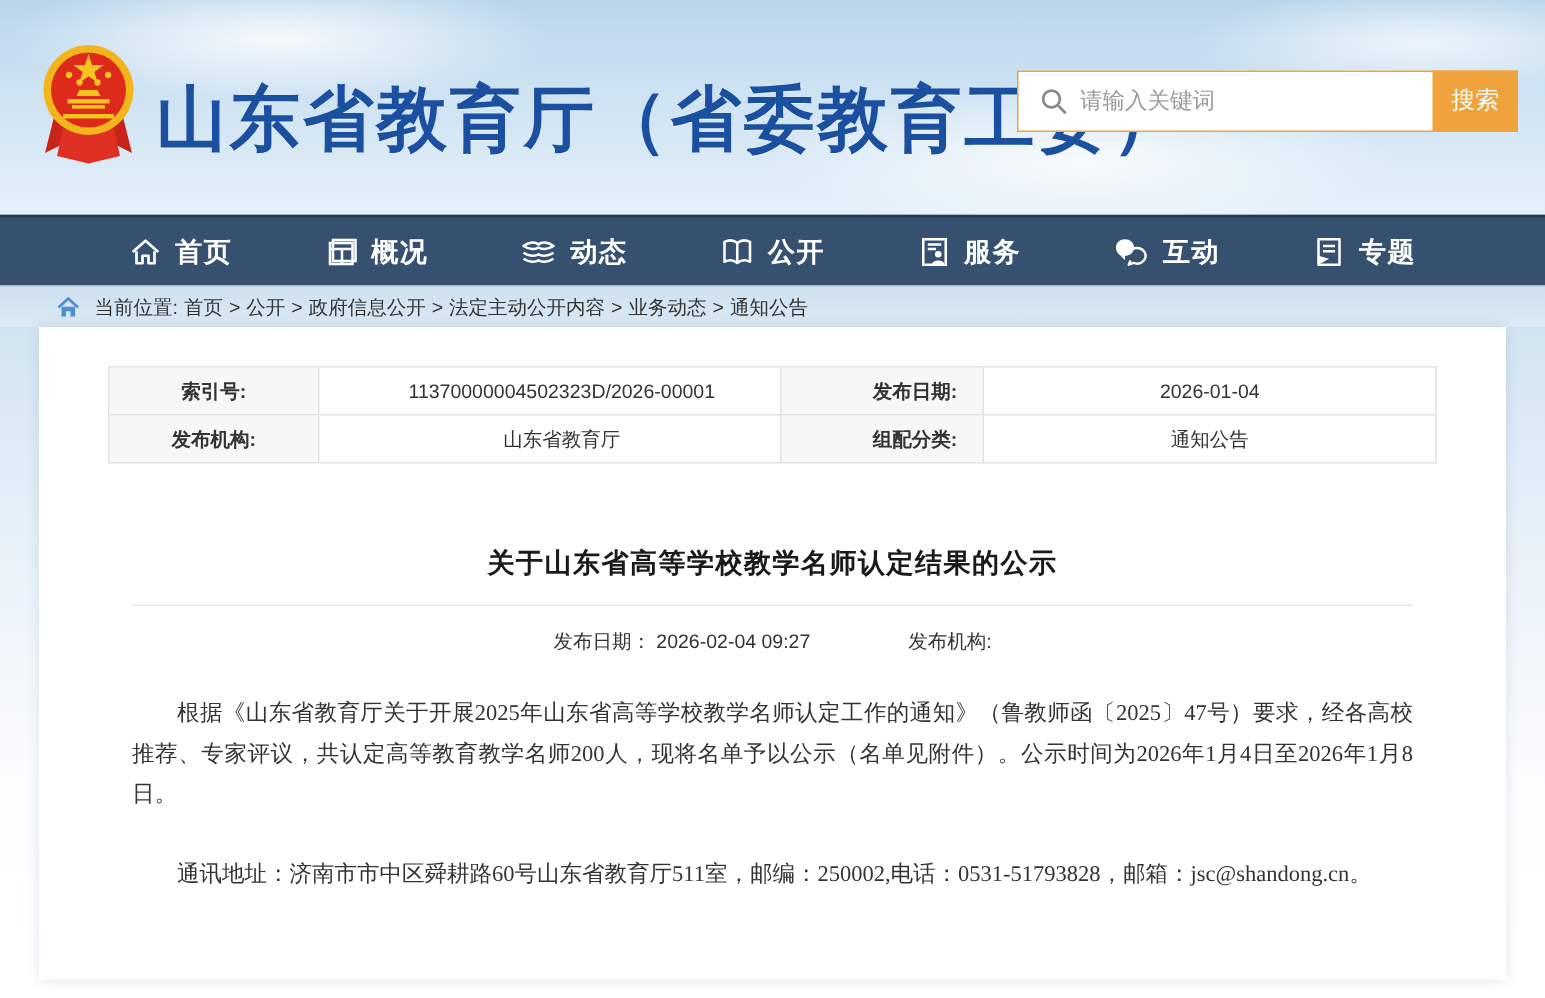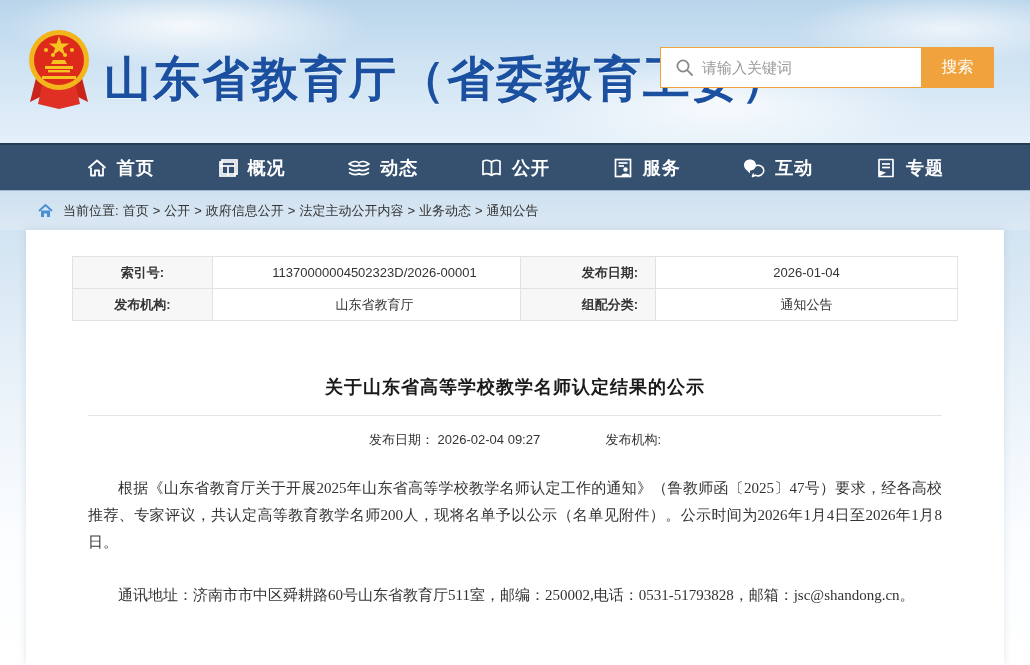--- a/index.html
+++ b/index.html
@@ -15,47 +15,47 @@
       radial-gradient(ellipse 220px 50px at 92% 20%, rgba(255,255,255,.7), rgba(255,255,255,0) 70%),
       linear-gradient(180deg,#b9d5eb 0%,#cfe3f3 45%,#e4f0f9 100%);
   }
   .emblem { position:absolute; left:28px; top:26px; width:62px; height:84px; }
   .site-title {
     position:absolute; left:104px; top:48px;
     font-size:47px; font-weight:bold; color:#1b4fa0; letter-spacing:2px;
     text-shadow:0 1px 0 rgba(255,255,255,.6);
   }
   .searchbar {
-    position:absolute; right:36px; top:47px; width:334px; height:41px;
+    position:absolute; right:18px; top:47px; width:334px; height:41px;
     background:#fff; border:1px solid #f0a23c; display:flex; align-items:center;
   }
   .searchbar .mag { margin:0 8px 0 14px; display:flex; }
   .searchbar input {
     flex:1; border:none; outline:none; font-size:15px; color:#333; min-width:0;
     font-family:"Liberation Sans","DejaVu Sans",sans-serif;
   }
   .searchbar input::placeholder { color:#9a9a9a; }
   .search-btn {
-    width:73px; height:41px; margin:-1px -1px -1px 0; border:none; cursor:pointer;
+    width:57px; height:41px; margin:-1px -1px -1px 0; border:none; cursor:pointer;
     background:#f0a23c; color:#fff; font-size:16px;
     font-family:"Liberation Sans","DejaVu Sans",sans-serif;
   }
 
   
   .nav {
     height:47px; background:#35516f; border-top:2px solid #243c54;
     display:flex; align-items:center; justify-content:space-around; padding:0 55px;
   }
   .nav-item { display:flex; align-items:center; gap:9px; cursor:pointer; }
   .nav-item .nicon { display:flex; }
   .nav-item .nlabel { color:#fff; font-size:18px; font-weight:bold; letter-spacing:1px; }
 
   
   .crumb-band {
-    height:40px; background:linear-gradient(180deg,#cfe0ef,#dbe9f4);
+    height:28px; background:linear-gradient(180deg,#cfe0ef,#dbe9f4);
     border-top:1px solid #9fb9d0; display:flex; align-items:center; padding-left:38px;
   }
   .crumb-band .bc-home { margin-right:10px; display:flex; }
   .crumb-band, .crumb-band a, .crumb-band span { font-size:13px; color:#333; }
   .crumb-band a { text-decoration:none; cursor:pointer; }
   .crumb-band .sep { margin:0 4px; }
   .crumb-prefix { margin-right:4px; }
 
   
   .content-bg {

